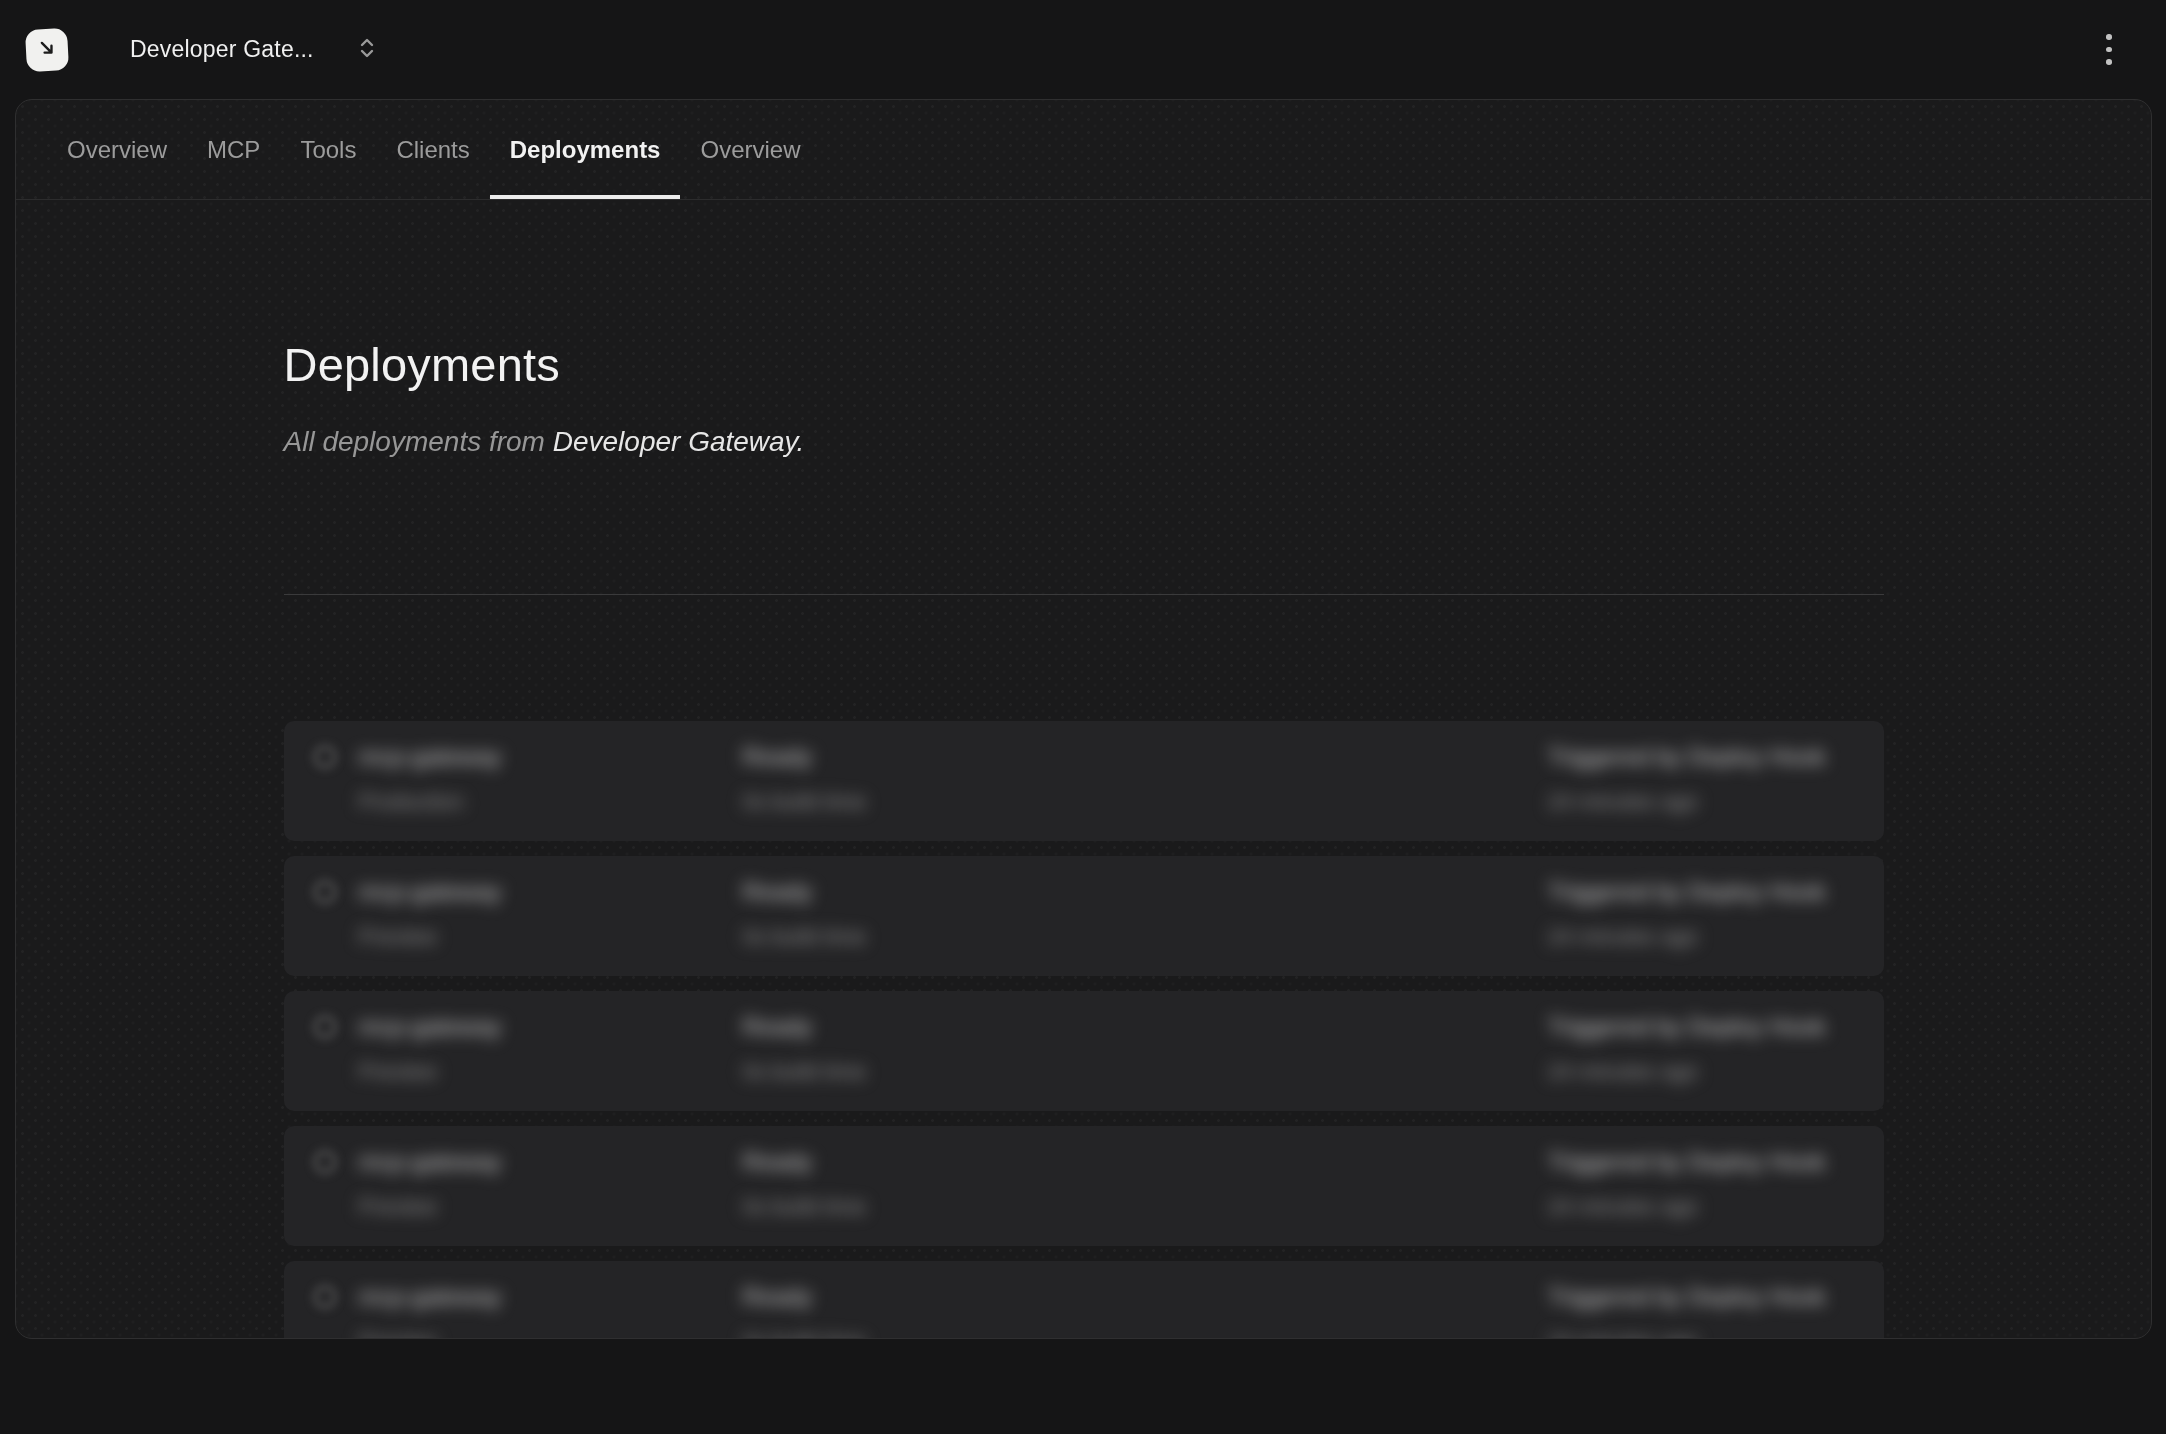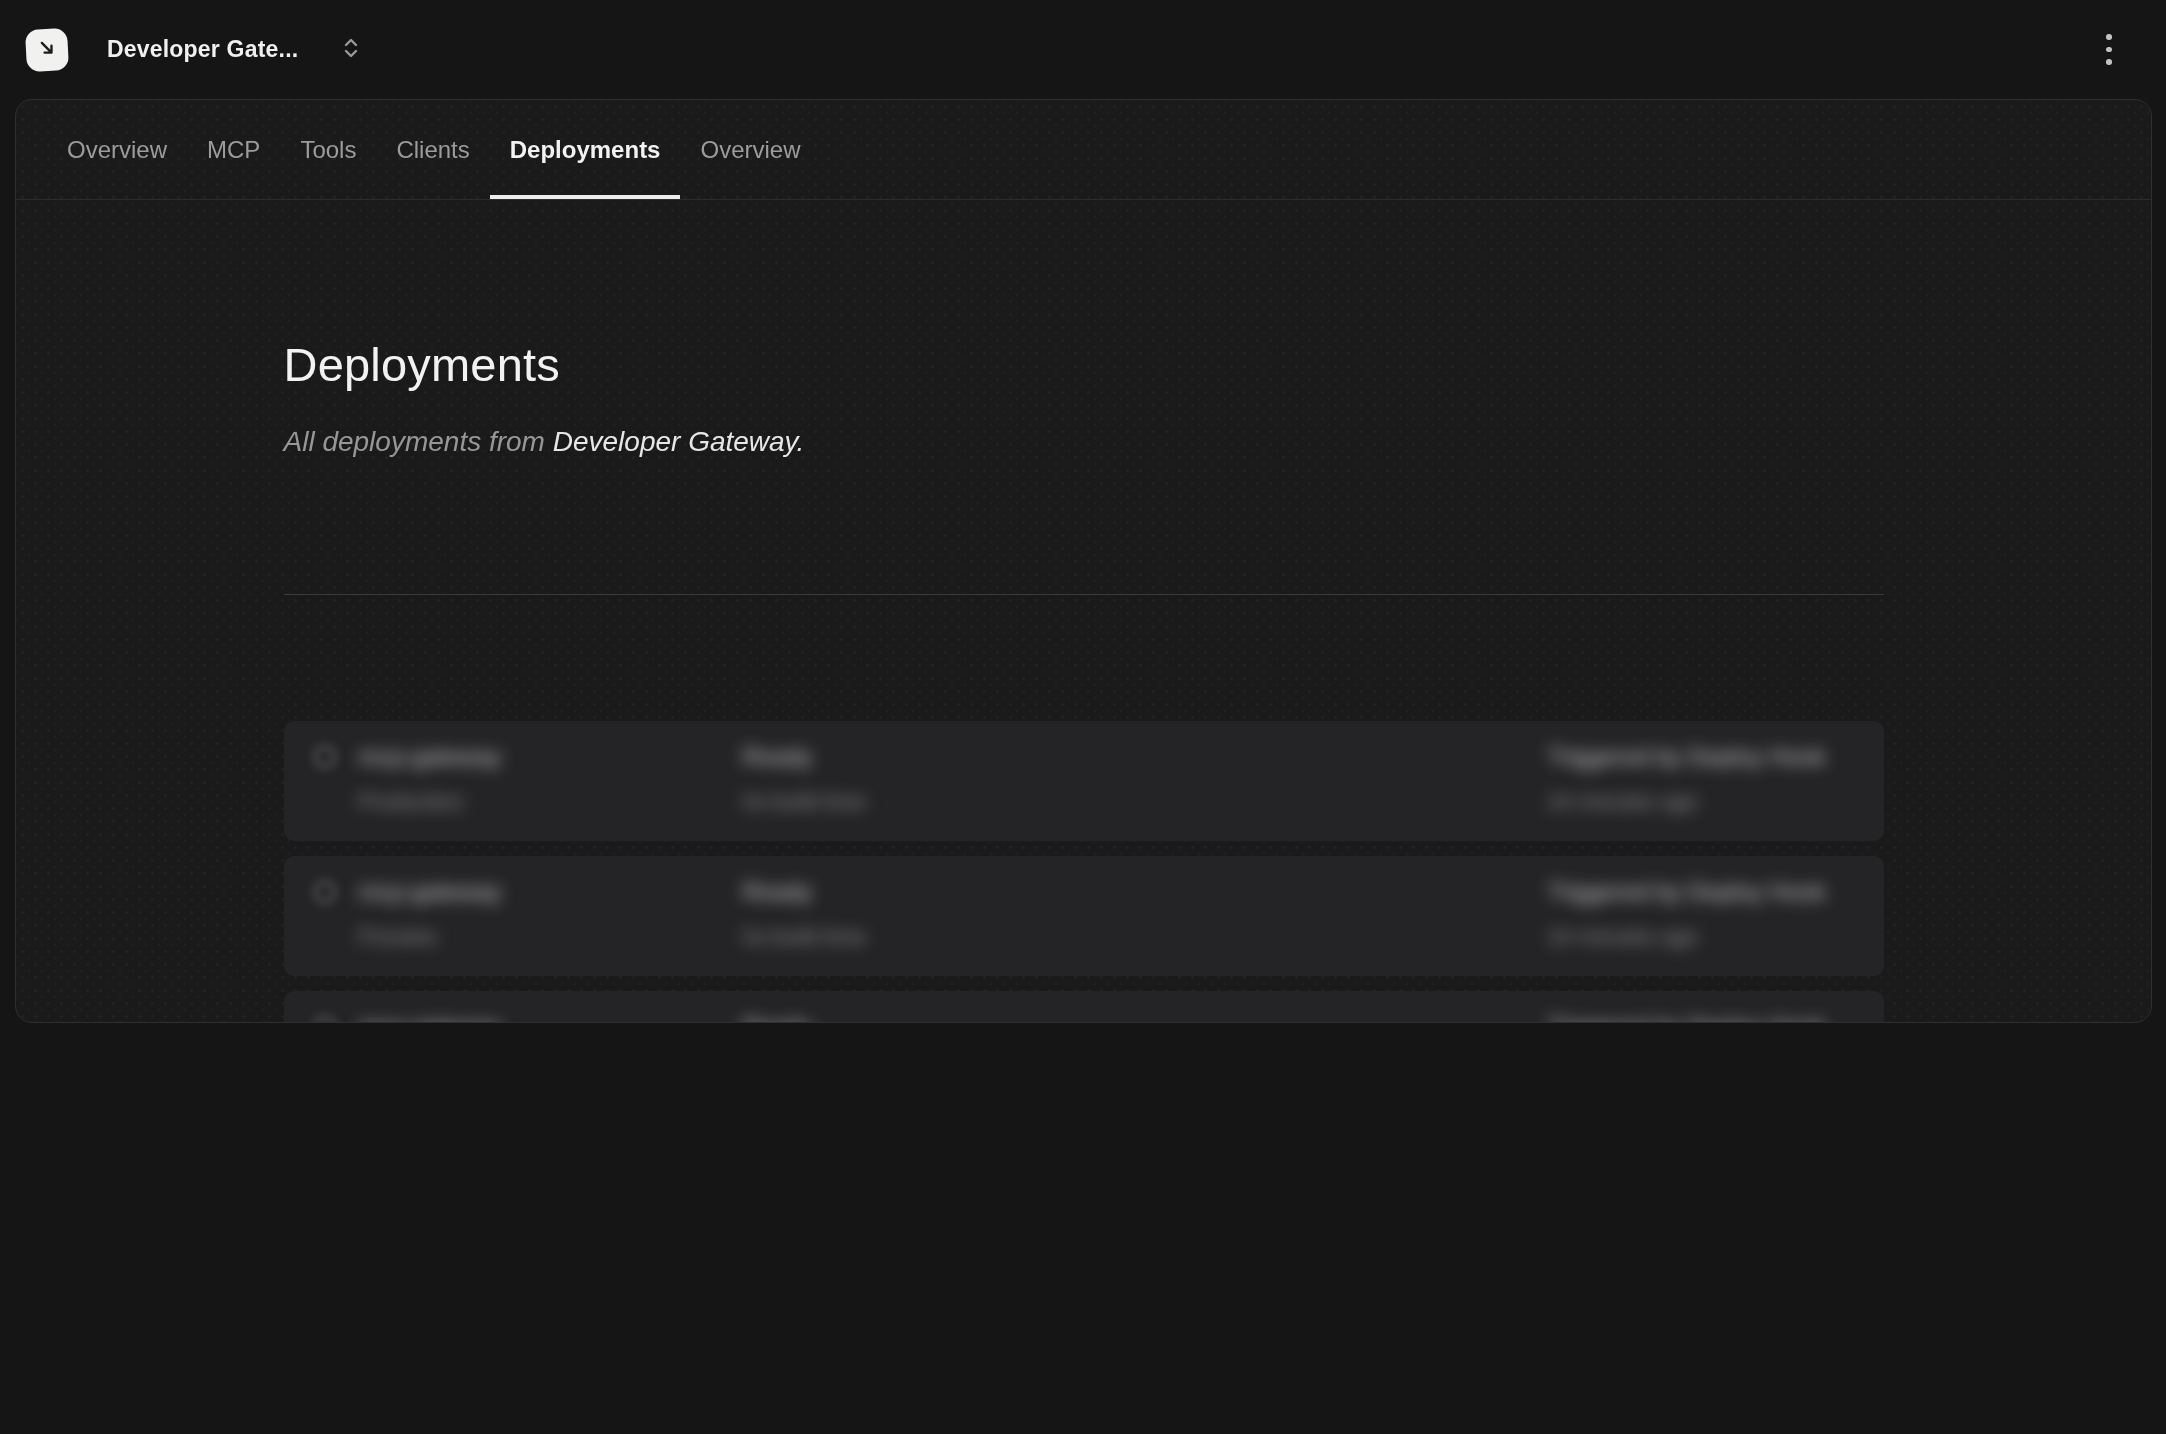--- a/index.html
+++ b/index.html
@@ -21,23 +21,23 @@
   .logo-badge {
     width:42px; height:42px;
     background:#f1f1ef;
     border-radius:13px;
     display:flex; align-items:center; justify-content:center;
     transform:rotate(-3deg);
     flex:0 0 auto;
   }
   .logo-badge svg { width:22px; height:22px; stroke:#1c1c1c; stroke-width:2.6; fill:none; stroke-linecap:round; stroke-linejoin:round; transform:rotate(3deg); }
   .topbar-title {
-    margin-left:39px;
+    margin-left:62px;
     font-size:23px;
-    font-weight:700;
+    font-weight:400;
     letter-spacing:.2px;
     color:#f0f0f0;
     white-space:nowrap;
   }
   .switcher {
     margin-left:40px;
     width:26px; height:30px;
     display:flex; align-items:center; justify-content:center;
     cursor:pointer;
   }
@@ -47,21 +47,21 @@
     width:34px; height:40px;
     display:flex; flex-direction:column; align-items:center; justify-content:center;
     gap:7px; cursor:pointer;
   }
   .kebab i { width:5.5px; height:5.5px; border-radius:50%; background:#c2c2c2; display:block; }
 
   
   .panel {
     position:absolute;
     left:15px; right:14px;
-    top:99px; height:924px;
+    top:99px; height:1240px;
     background-color:#1a1a1b;
     background-image:
       radial-gradient(rgba(255,255,255,0.040) 1.1px, transparent 1.6px),
       radial-gradient(rgba(255,255,255,0.028) 1.1px, transparent 1.6px);
     background-size:13px 13px, 13px 13px;
     background-position:0 0, 6.5px 6.5px;
     border:1px solid #2f2f30;
     border-radius:17px;
     overflow:hidden;
   }

